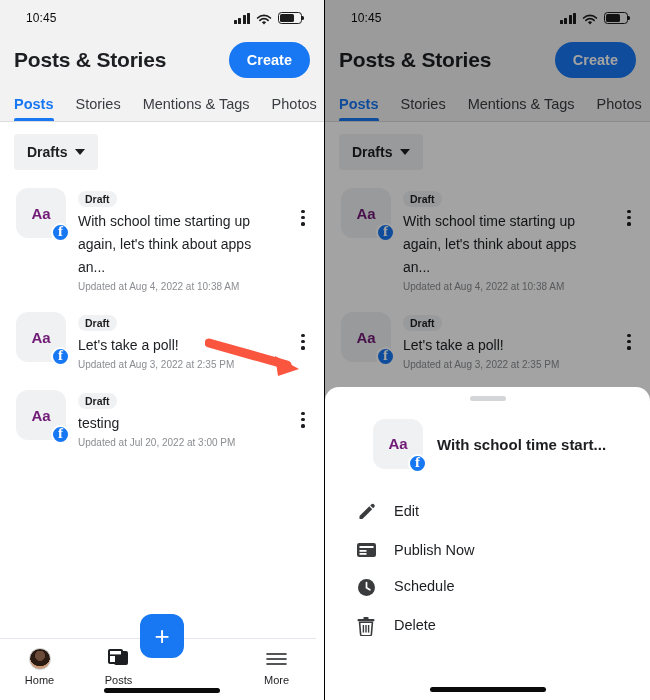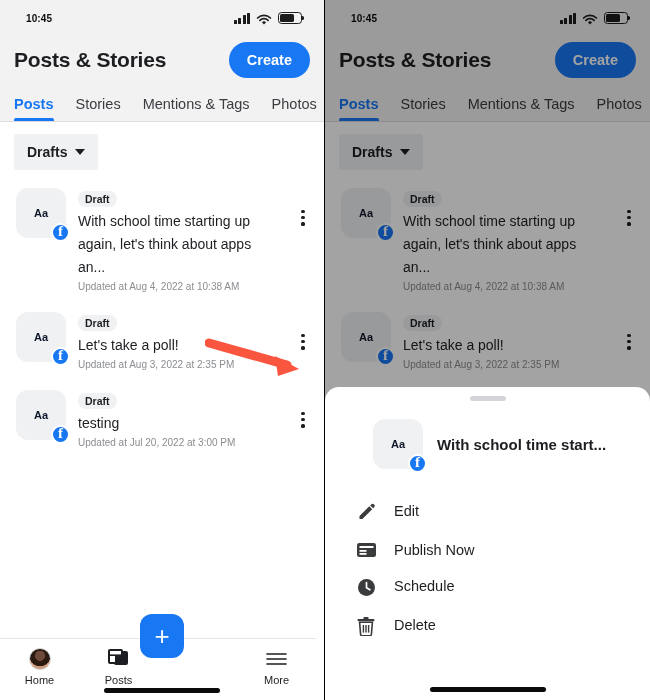--- a/index.html
+++ b/index.html
@@ -32,22 +32,22 @@
   
   .statusbar {
     height: 36px;
     display: flex;
     align-items: center;
     justify-content: space-between;
     padding: 0 22px 0 26px;
     background: #f2f2f2;
   }
   .status-time {
-    font-size: 10px;
-    font-weight: bold;
+    font-size: 12px;
+    font-weight: normal;
     color: #0b0b0b;
     letter-spacing: .1px;
   }
   .status-icons { display: flex; align-items: center; gap: 6px; }
 
   .sig { display: flex; align-items: flex-end; gap: 1.5px; height: 11px; }
   .sig i { display: block; width: 3px; background: #1c1c1c; border-radius: .5px; }
   .sig i:nth-child(1) { height: 4px; }
   .sig i:nth-child(2) { height: 6px; }
   .sig i:nth-child(3) { height: 8.5px; }
@@ -161,23 +161,23 @@
     cursor: pointer;
   }
   .thumb-wrap { position: relative; flex: none; width: 50px; height: 52px; }
   .thumb {
     width: 50px; height: 50px;
     background: #f0f1f3;
     border-radius: 12px;
     display: flex;
     align-items: center;
     justify-content: center;
-    font-size: 11px;
+    font-size: 15px;
     font-weight: bold;
-    color: #0f172a;
+    color: #701a75;
   }
   .fb-badge {
     position: absolute;
     right: -4px; bottom: -2px;
     width: 19px; height: 19px;
     border-radius: 50%;
     background: #1877f2;
     border: 2px solid #fff;
     display: flex; align-items: center; justify-content: center;
     color: #fff;

